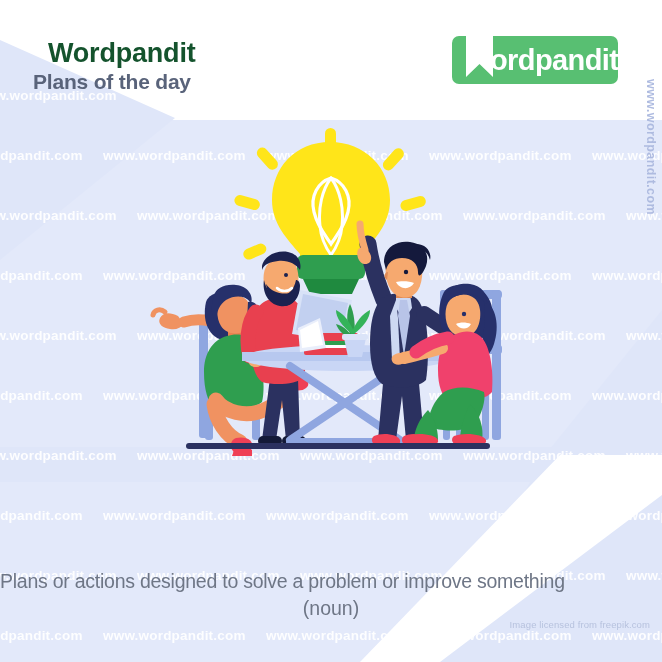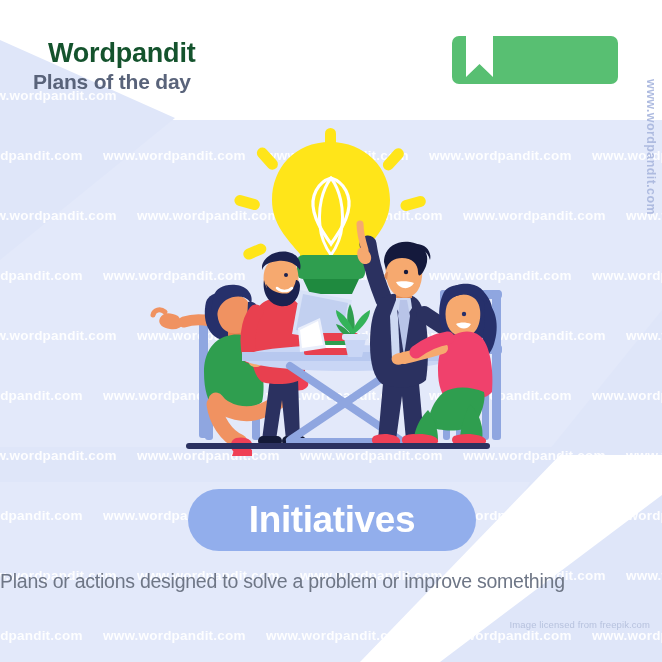--- a/index.html
+++ b/index.html
@@ -253,20 +253,21 @@
       <div class="wm" style="left: 266px; top: 628px;">www.wordpandit.com</div>
       <div class="wm" style="left: 429px; top: 628px;">www.wordpandit.com</div>
       <div class="wm" style="left: 592px; top: 628px;">www.wordpandit.com</div>
     </div>
 
   <div class="hdr-title">Wordpandit</div>
   <div class="hdr-sub">Plans of the day</div>
 
   <div class="logo">
     <div class="logo-bookmark"></div>
+    <div class="logo-text">ordpandit</div>
   </div>
 
   <svg class="illus" viewBox="0 0 662 662">
 
     <g fill="#ffe519">
       <rect x="325" y="128" width="11" height="26" rx="5.5"></rect>
       <rect x="262" y="146" width="11" height="26" rx="5.5" transform="rotate(-42 267 159)"></rect>
       <rect x="388" y="146" width="11" height="26" rx="5.5" transform="rotate(42 393 159)"></rect>
       <rect x="242" y="190" width="11" height="26" rx="5.5" transform="rotate(-74 247 203)"></rect>
       <rect x="408" y="190" width="11" height="26" rx="5.5" transform="rotate(74 413 203)"></rect>
@@ -454,21 +455,19 @@
 
       <path d="M406 436 C 416 432, 436 434, 438 440 C 440 446, 424 448, 412 446 C 404 445, 402 439, 406 436 Z" fill="#ef4056"></path>
       <path d="M454 436 C 464 432, 484 434, 486 440 C 488 446, 472 448, 460 446 C 452 445, 450 439, 454 436 Z" fill="#ef4056"></path>
     </g>
 
     <rect x="186" y="443" width="304" height="6" rx="3" fill="#2b3160"></rect>
   </svg>
 
   <div class="wm-vert">www.wordpandit.com</div>
 
-  <div class="word-pill">
-    <span class="word-pill-text">Initiatives</span>
-  </div>
 
   <div class="definition">Plans or actions designed to solve a problem or improve something</div>
+  <div class="pos">(noun)</div>
 
   <div class="credit">Image licensed from freepik.com</div>
 
 </div>
 
 </body></html>

